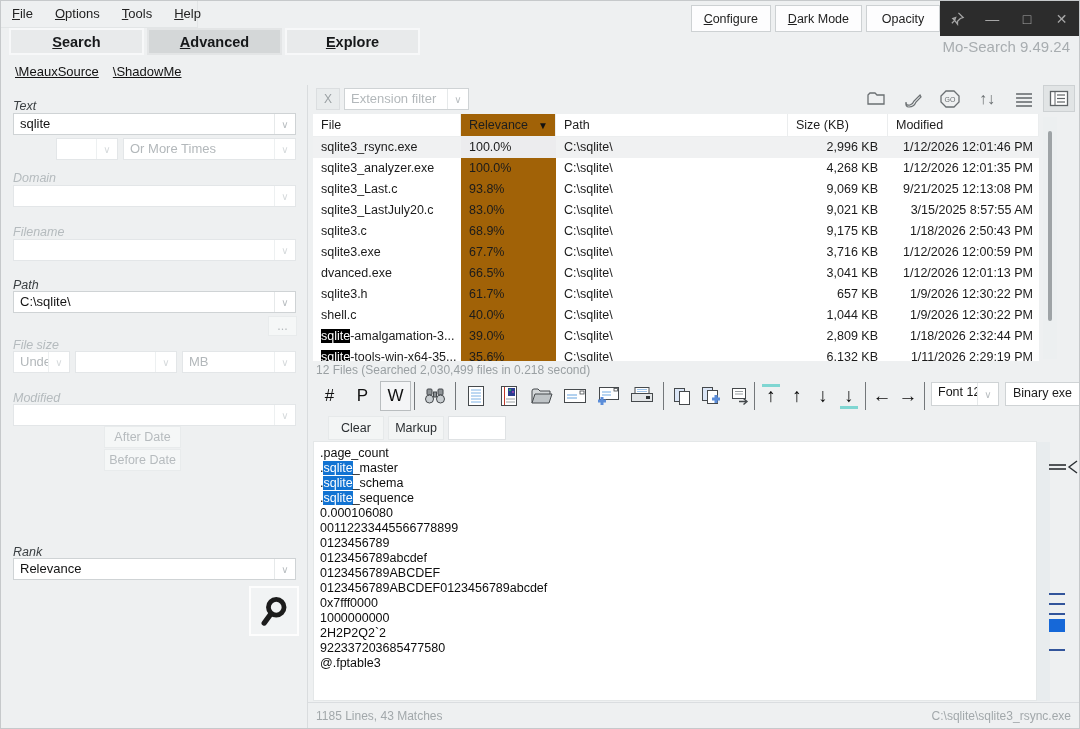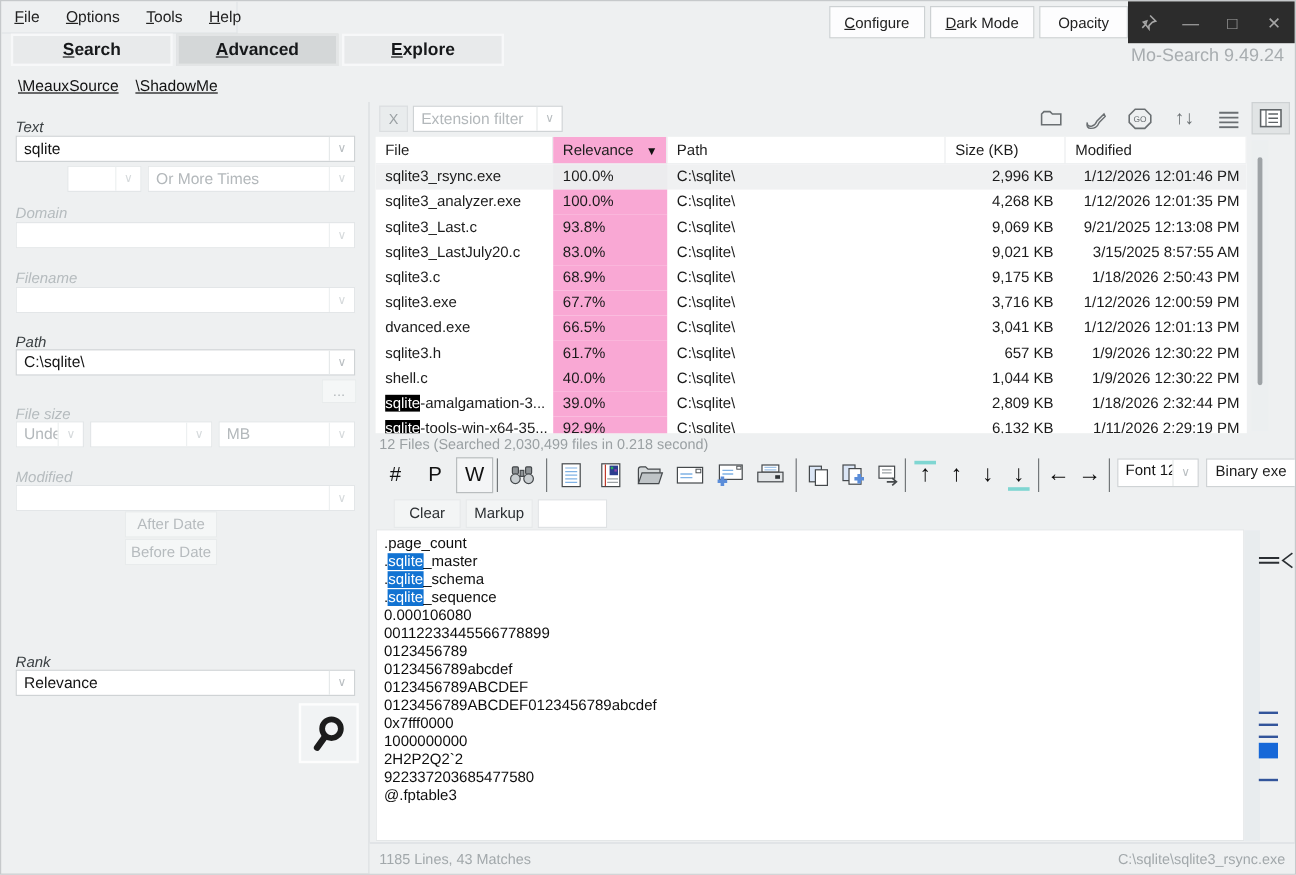--- a/index.html
+++ b/index.html
@@ -63,21 +63,21 @@
   .trow { display:flex; height:21px; line-height:21px; white-space:nowrap; }
   .thead { height:23px; line-height:23px; border-bottom:1px solid #eceeef; color:#1d1d1d; }
   .thead .tc { border-right:1px solid #ebedee; }
   .tc { overflow:hidden; padding-left:8px; }
   .tc.c0 { width:148px; }
   .tc.c1 { width:95px; }
   .tc.c2 { width:232px; }
   .tc.c3 { width:100px; text-align:right; padding-right:10px; padding-left:0; }
   .tc.c4 { width:151px; text-align:right; padding-right:6px; padding-left:0; }
   .thead .tc.c3, .thead .tc.c4 { text-align:left; padding-left:8px; }
-  .trow .tc.c1 { background:#f9a8d4; }
+  .trow .tc.c1 { background:#a16207; }
   .trow.sel { background:#f0f1f2; }
   .trow.sel .tc.c1 { background:#ececee; }
   .hlb { background:#000; color:#fff; }
   .sort-arrow { font-size:10px; margin-left:10px; color:#111; }
   #tbl-scroll { left:1042px; top:116px; width:14px; height:242px; background:#eceff0; }
   #tbl-thumb { left:1047px; top:130px; width:4px; height:190px; background:#9ea3a6; border-radius:2px; }
   #results-status { left:315px; top:362px; font-size:12px; color:#9aa0a3; }
 
   
   .tbtn { position:absolute; top:380px; height:30px; display:flex; align-items:center; justify-content:center; color:#111; }
@@ -360,21 +360,21 @@
       </div>
       <div class="trow">
         <div class="tc c0"><span class="hlb">sqlite</span>-amalgamation-3...</div>
         <div class="tc c1">39.0%</div>
         <div class="tc c2">C:\sqlite\</div>
         <div class="tc c3">2,809 KB</div>
         <div class="tc c4">1/18/2026 2:32:44 PM</div>
       </div>
       <div class="trow">
         <div class="tc c0"><span class="hlb">sqlite</span>-tools-win-x64-35...</div>
-        <div class="tc c1">92.9%</div>
+        <div class="tc c1">35.6%</div>
         <div class="tc c2">C:\sqlite\</div>
         <div class="tc c3">6,132 KB</div>
         <div class="tc c4">1/11/2026 2:29:19 PM</div>
       </div>
     </div>
   <div id="tbl-scroll" class="abs"></div>
   <div id="tbl-thumb" class="abs"></div>
   <div id="results-status" class="abs">12 Files  (Searched 2,030,499 files in 0.218 second)</div>
 
   <div id="txtbtns">

